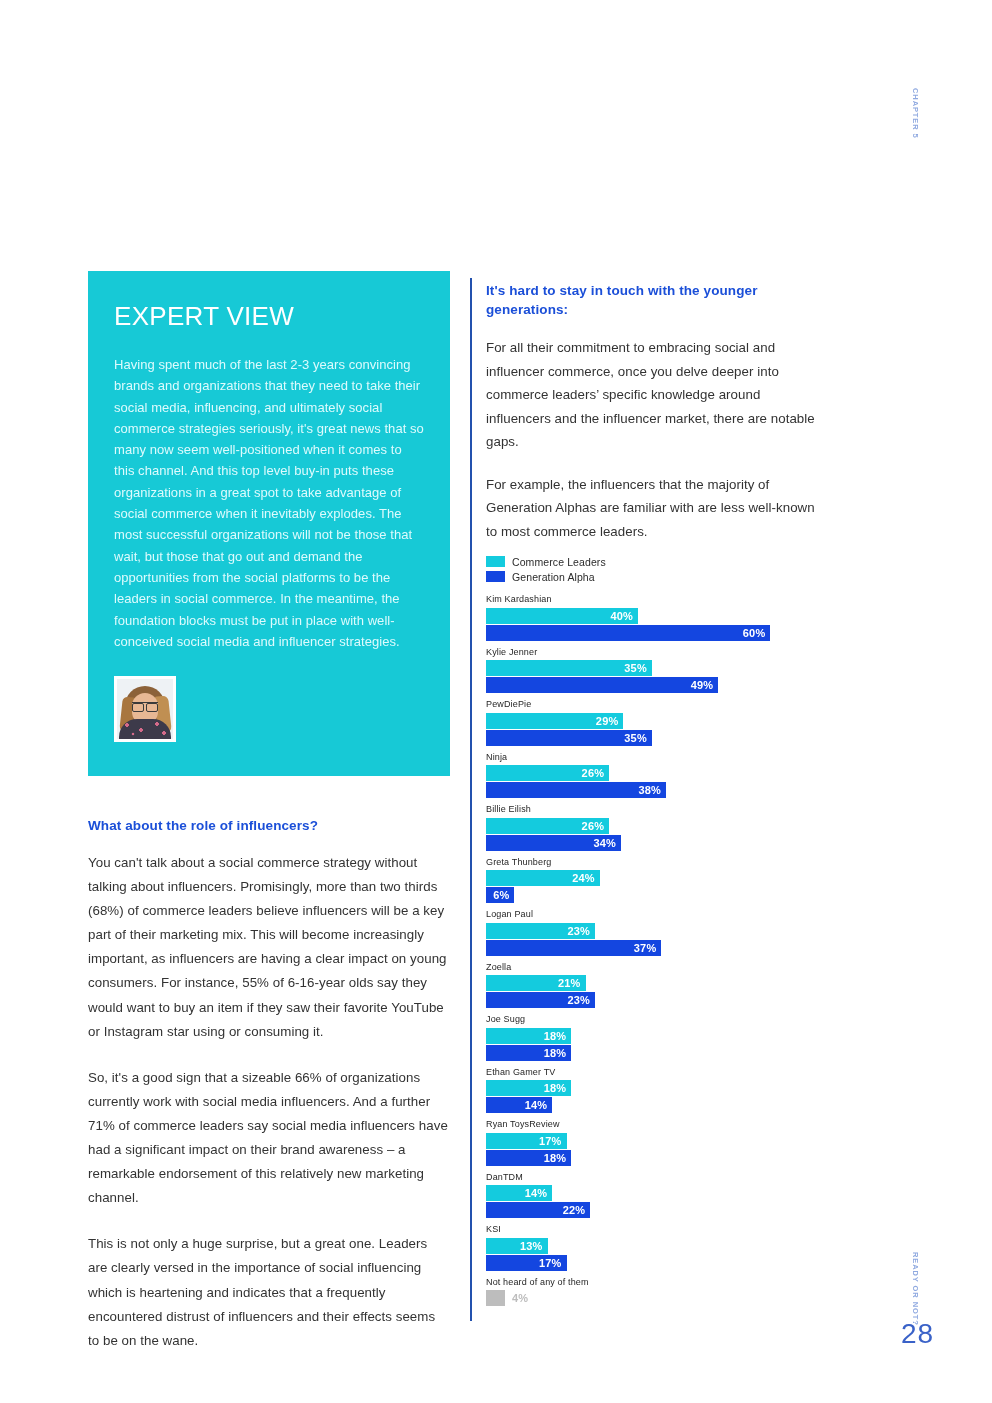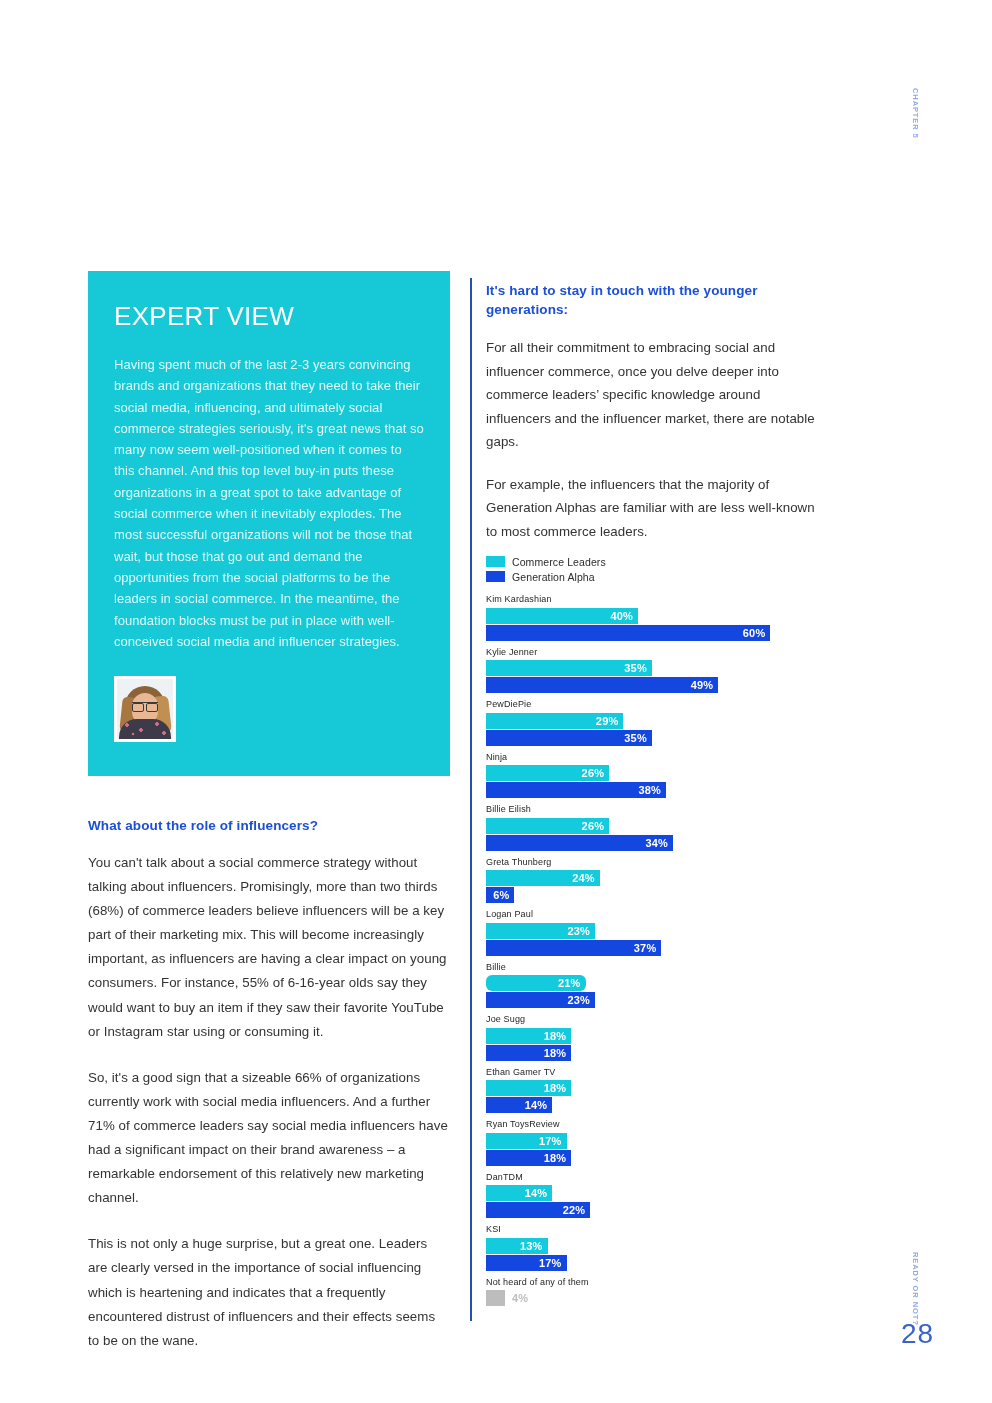--- a/index.html
+++ b/index.html
@@ -306,21 +306,21 @@
           </div>
         </div>
         <div class="cat">
           <div class="cat-label">Billie Eilish</div>
           <div class="bar-row">
             <div class="bar leaders" style="width: 123.24px;">
               <span class="bar-value">26%</span>
             </div>
           </div>
           <div class="bar-row">
-            <div class="bar alpha" style="width: 187px;">
+            <div class="bar alpha" style="width: 135px;">
               <span class="bar-value">34%</span>
             </div>
           </div>
         </div>
         <div class="cat">
           <div class="cat-label">Greta Thunberg</div>
           <div class="bar-row">
             <div class="bar leaders" style="width: 113.76px;">
               <span class="bar-value">24%</span>
             </div>
@@ -338,23 +338,23 @@
               <span class="bar-value">23%</span>
             </div>
           </div>
           <div class="bar-row">
             <div class="bar alpha" style="width: 175.38px;">
               <span class="bar-value">37%</span>
             </div>
           </div>
         </div>
         <div class="cat">
-          <div class="cat-label">Billie</div>
-          <div class="bar-row">
-            <div class="bar leaders" style="width: 99.54px; border-radius: 6px;">
+          <div class="cat-label">Zoella</div>
+          <div class="bar-row">
+            <div class="bar leaders" style="width: 99.54px;">
               <span class="bar-value">21%</span>
             </div>
           </div>
           <div class="bar-row">
             <div class="bar alpha" style="width: 109.02px;">
               <span class="bar-value">23%</span>
             </div>
           </div>
         </div>
         <div class="cat">

